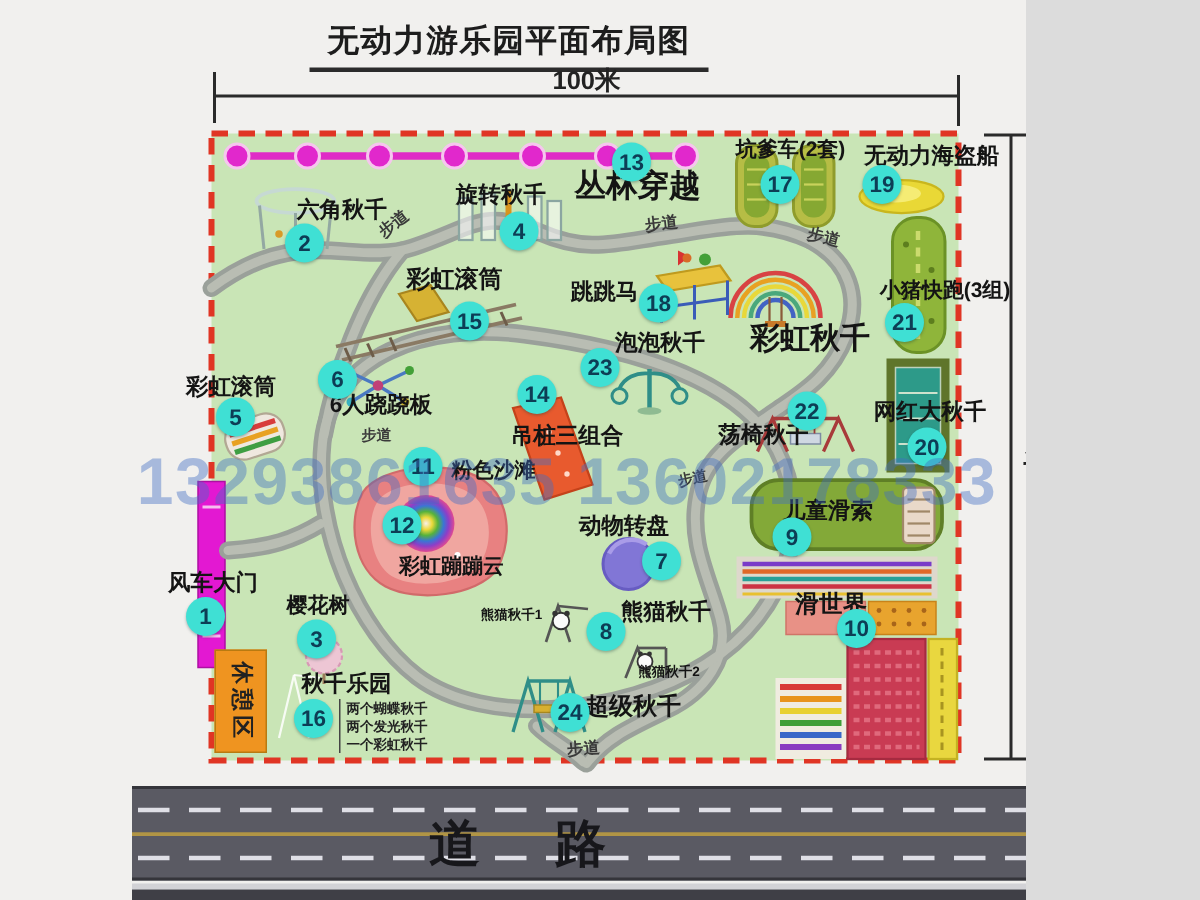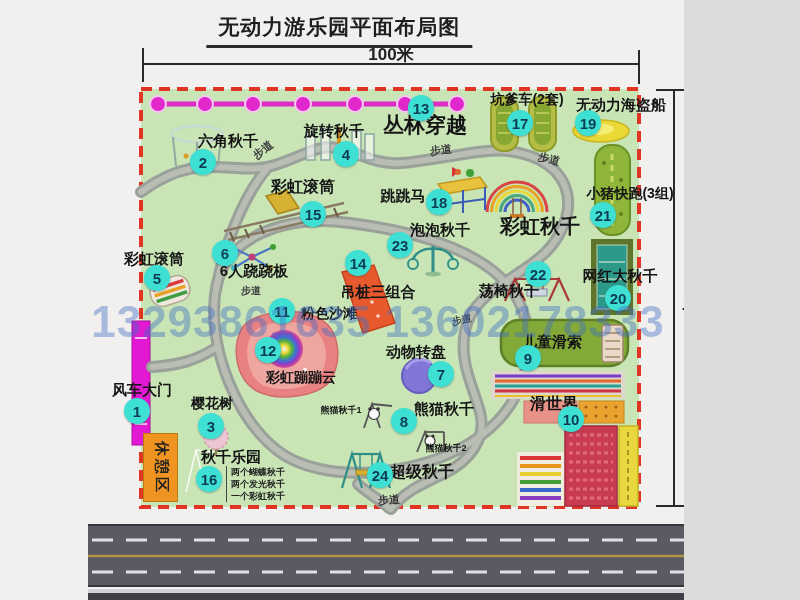--- a/index.html
+++ b/index.html
@@ -412,14 +412,15 @@
       <div class="path-label" style="left: 251px; top: 291px; font-size: 10px; transform: translate(-50%, -50%) rotate(0deg);">步道</div>
       <div class="path-label" style="left: 462px; top: 320px; font-size: 10px; transform: translate(-50%, -50%) rotate(-12deg);">步道</div>
       <div class="path-label" style="left: 389px; top: 500px; font-size: 11px; transform: translate(-50%, -50%) rotate(-4deg);">步道</div>
     </div>
   <div id="swing-notes">
       <div>两个蝴蝶秋千</div>
       <div>两个发光秋千</div>
       <div>一个彩虹秋千</div>
     </div>
 
+  <div id="road-label">道　路</div>
   <div id="wm-phone">13293861635 13602178333</div>
 </div>
 
 </body></html>

